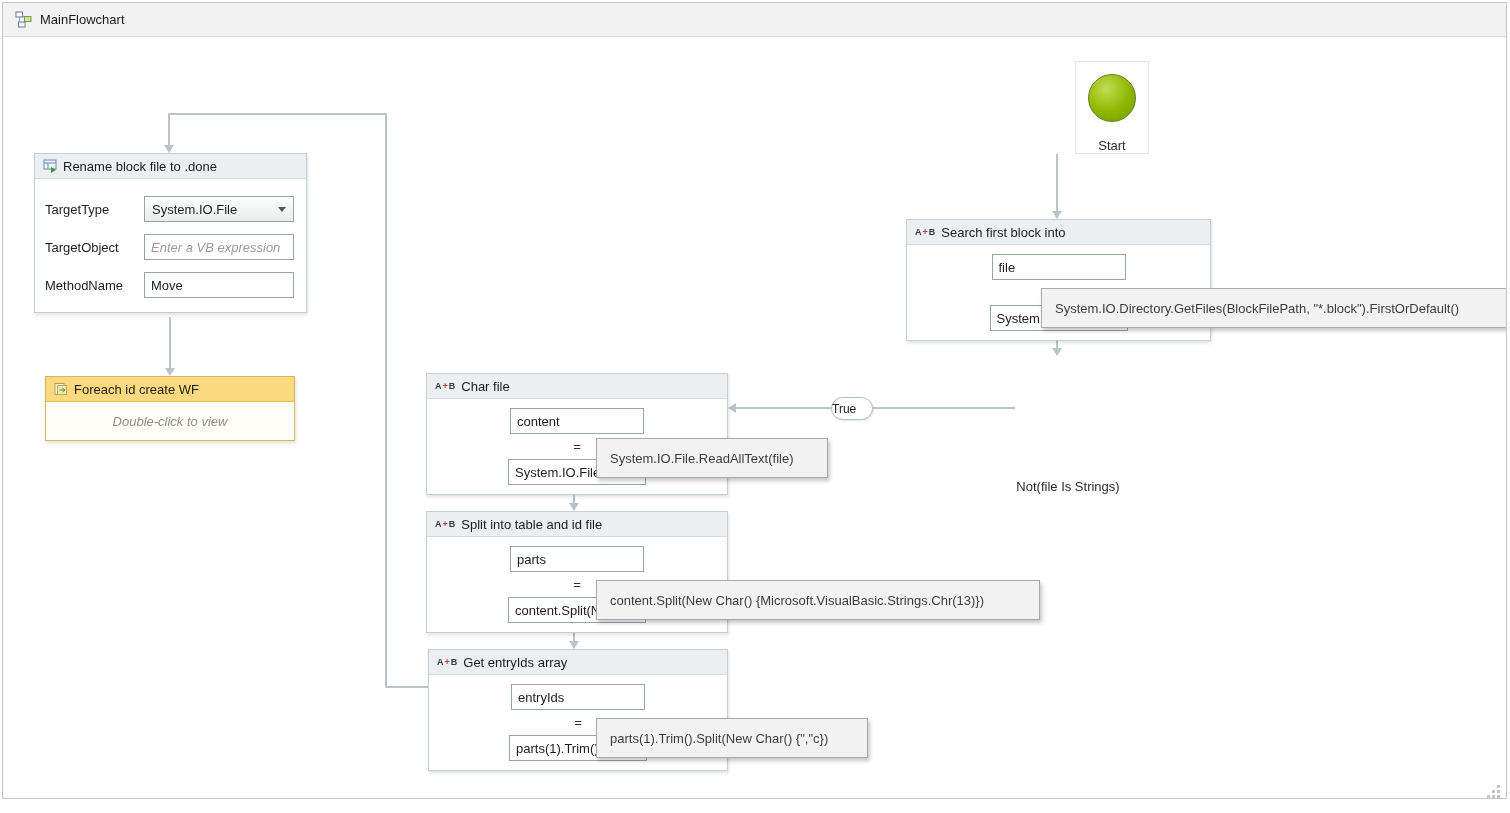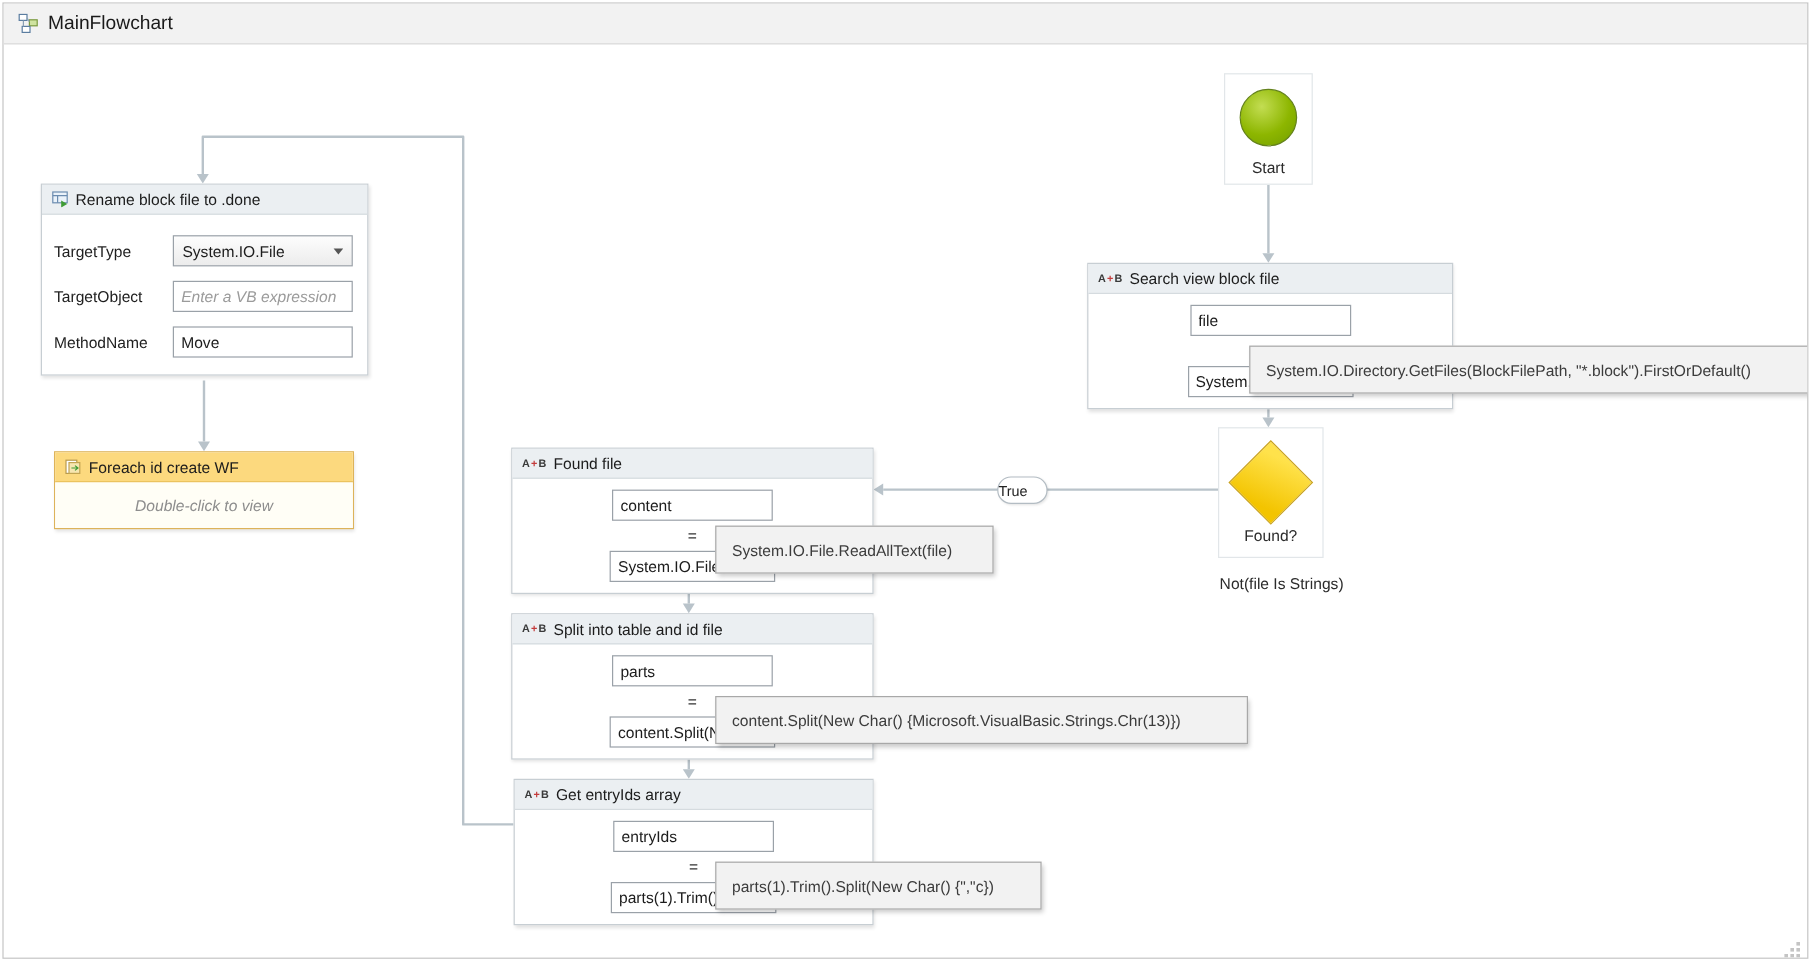--- a/index.html
+++ b/index.html
@@ -10,21 +10,21 @@
     -webkit-font-smoothing: antialiased;
   }
   .window {
     position: absolute; left: 2px; top: 2px; width: 1505px; height: 797px;
     border: 1px solid #c5c5c5; background: #fff; overflow: hidden;
   }
   .titlebar {
     position: absolute; left: 0; top: 0; right: 0; height: 34px;
     background: #f2f2f2; border-bottom: 1px solid #dadada;
     display: flex; align-items: center; gap: 8px; padding: 0 12px;
-    font-size: 16px; color: #1a1a1a; z-index: 10;
+    font-size: 13px; color: #1a1a1a; z-index: 10;
   }
   .connectors { position: absolute; left: 0; top: 0; z-index: 1; }
   .node {
     position: absolute; background: #fff; border: 1px solid #c7ced3;
     box-shadow: 1px 2px 3px rgba(0,0,0,.12); z-index: 2;
   }
   .node-header {
     height: 25px; background: #ebeff2; border-bottom: 1px solid #d5dbdf;
     display: flex; align-items: center; gap: 6px; padding: 0 8px;
     font-size: 13px; color: #1c1c1c; white-space: nowrap; overflow: hidden;
@@ -125,65 +125,59 @@
       <polygon points="1049,208 1059,208 1054,216"></polygon>
       <polygon points="1049,345 1059,345 1054,353"></polygon>
       <polygon points="733,400 733,410 725,405"></polygon>
       <polygon points="566,500 576,500 571,508"></polygon>
       <polygon points="566,638 576,638 571,646"></polygon>
       <polygon points="161,142 171,142 166,150"></polygon>
       <polygon points="162,365 172,365 167,373"></polygon>
     </g>
   </svg>
 
-  <div class="shape-wrap" style="left:1017px; top:58px; width:74px; height:93px;">
+  <div class="shape-wrap" style="left:1072px; top:58px; width:74px; height:93px;justify-content:space-between;">
     <div class="start-circle"></div>
     <div class="shape-label">Start</div>
   </div>
 
   <div class="node" style="left:903px; top:216px; width:305px;">
     <div class="node-header">
       <span class="assign-icon">
           <span>A</span>
           <span class="plus">+</span>
           <span>B</span>
         </span>
-      <span class="node-title">Search view block file</span>
+      <span class="node-title">Search first block into</span>
     </div>
     <div class="assign-body">
       <input class="tb var" value="file" style="">
       <span class="eq">=</span>
       <input class="tb expr" value="System.IO.Directory.GetFiles(BlockFilePath, &quot;*.block&quot;).FirstOrDefault()" style="">
     </div>
   </div>
 
   <div class="tooltip" style="left:1038px; top:285px; width:468px;">
     <span>System.IO.Directory.GetFiles(BlockFilePath, "*.block").FirstOrDefault()</span>
   </div>
 
-  <div class="shape-wrap" style="left:1012px; top:353px; width:88px; height:109px;">
-    <div class="diamond-box">
-      <div class="diamond"></div>
-    </div>
-    <div class="shape-label" style="margin-top:2px;">Found?</div>
-  </div>
   <div class="cond-text" style="left:945px; top:476px; width:240px;">Not(file Is Strings)</div>
 
   <div class="branch-pill" style="left:828px; top:394px;">
     <span>True</span>
   </div>
 
   <div class="node" style="left:423px; top:370px; width:302px;">
     <div class="node-header">
       <span class="assign-icon">
           <span>A</span>
           <span class="plus">+</span>
           <span>B</span>
         </span>
-      <span class="node-title">Found file</span>
+      <span class="node-title">Char file</span>
     </div>
     <div class="assign-body">
       <input class="tb var" value="content" style="">
       <span class="eq">=</span>
       <input class="tb expr" value="System.IO.File.ReadAllText(file)" style="">
     </div>
   </div>
 
   <div class="tooltip" style="left:593px; top:435px; width:232px;">
     <span>System.IO.File.ReadAllText(file)</span>

